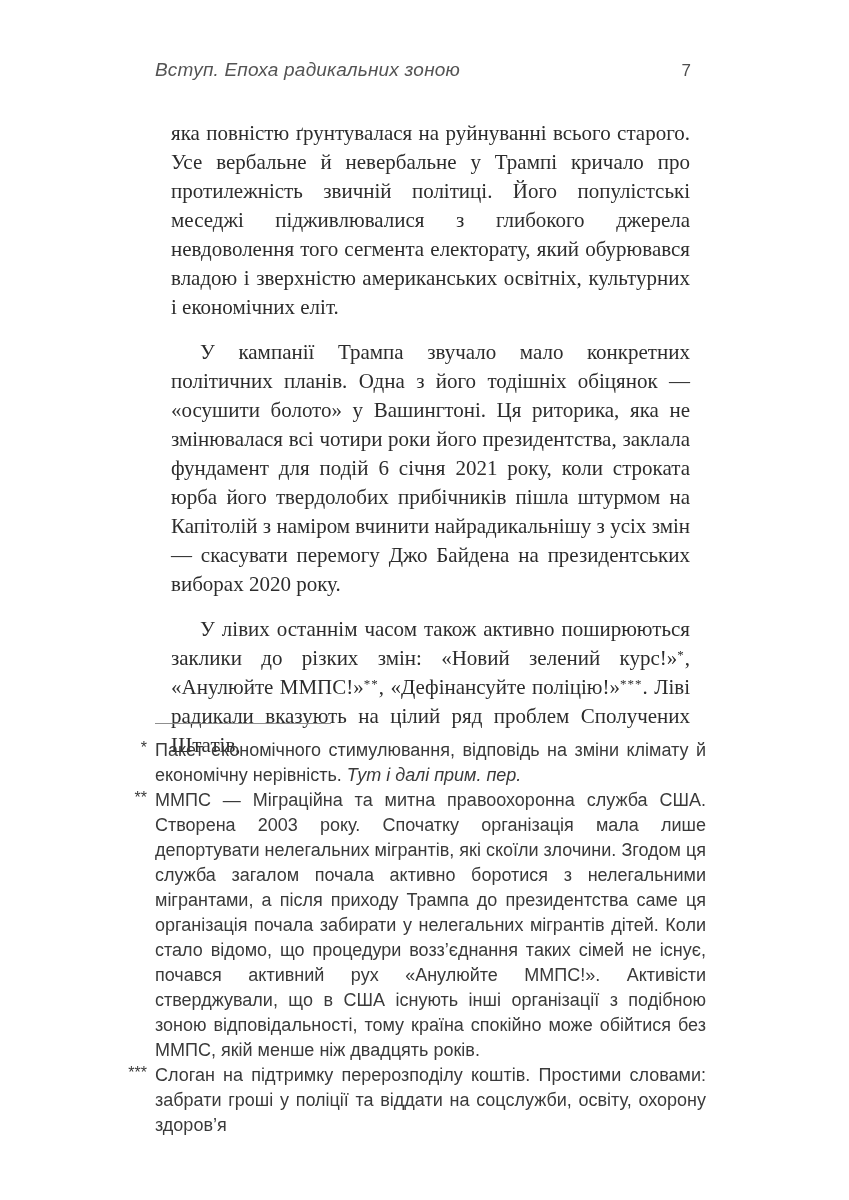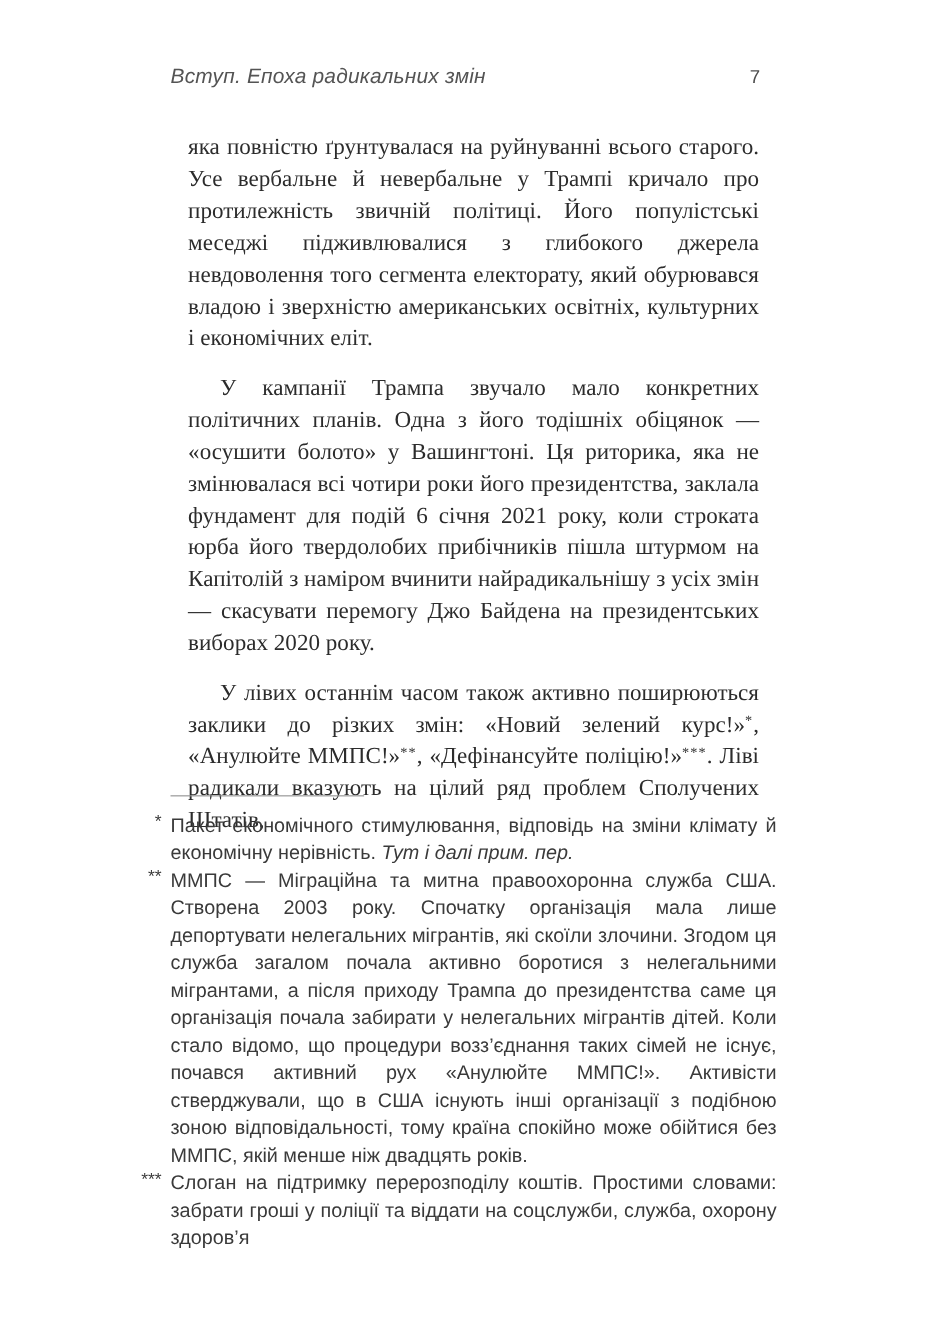--- a/index.html
+++ b/index.html
@@ -95,21 +95,21 @@
     text-align: justify;
   }
   .fn-text em { font-style: italic; }
 </style>
 </head>
 <body>
 
 <div class="page">
 
   <header class="page-header">
-    <span class="running-title">Вступ. Епоха радикальних змін</span>
+    <span class="running-title">Вступ. Епоха радикальних зоною</span>
     <span class="page-number">7</span>
   </header>
 
   <main class="body-text" id="body-text">
       <p>яка повністю ґрунтувалася на руйнуванні всього старого. Усе вербальне й невербальне у Трампі кричало про протилежність звичній політиці. Його популістські меседжі підживлювалися з глибокого джерела невдоволення того сегмента електорату, який обурювався владою і зверхністю американських освітніх, культурних і економічних еліт.</p>
       <p class="indent">У кампанії Трампа звучало мало конкретних політичних планів. Одна з його тодішніх обіцянок — «осушити болото» у Вашингтоні. Ця риторика, яка не змінювалася всі чотири роки його президентства, заклала фундамент для подій 6 січня 2021 року, коли строката юрба його твердолобих прибічників пішла штурмом на Капітолій з наміром вчинити найрадикальнішу з усіх змін — скасувати перемогу Джо Байдена на президентських виборах 2020 року.</p>
       <p class="indent">У лівих останнім часом також активно поширюються заклики до різких змін: «Новий зелений курс!»<sup>*</sup>, «Анулюйте ММПС!»<sup>**</sup>, «Дефінансуйте поліцію!»<sup>***</sup>. Ліві радикали вказують на цілий ряд проблем Сполучених Штатів,</p>
     </main>
 
   <section class="footnotes">
@@ -118,18 +118,18 @@
         <div class="fn">
           <span class="fn-marker">*</span>
           <span class="fn-text">Пакет економічного стимулювання, відповідь на зміни клімату й економічну нерівність. <em>Тут і далі прим. пер.</em></span>
         </div>
         <div class="fn">
           <span class="fn-marker">**</span>
           <span class="fn-text">ММПС — Міграційна та митна правоохоронна служба США. Створена 2003 року. Спочатку організація мала лише депортувати нелегальних мігрантів, які скоїли злочини. Згодом ця служба загалом почала активно боротися з нелегальними мігрантами, а після приходу Трампа до президентства саме ця організація почала забирати у нелегальних мігрантів дітей. Коли стало відомо, що процедури возз’єднання таких сімей не існує, почався активний рух «Анулюйте ММПС!». Активісти стверджували, що в США існують інші організації з подібною зоною відповідальності, тому країна спокійно може обійтися без ММПС, якій менше ніж двадцять років.</span>
         </div>
         <div class="fn">
           <span class="fn-marker">***</span>
-          <span class="fn-text">Слоган на підтримку перерозподілу коштів. Простими словами: забрати гроші у поліції та віддати на соцслужби, служба, охорону здоров’я</span>
+          <span class="fn-text">Слоган на підтримку перерозподілу коштів. Простими словами: забрати гроші у поліції та віддати на соцслужби, освіту, охорону здоров’я</span>
         </div>
       </div>
   </section>
 
 </div>
 
 </body></html>

